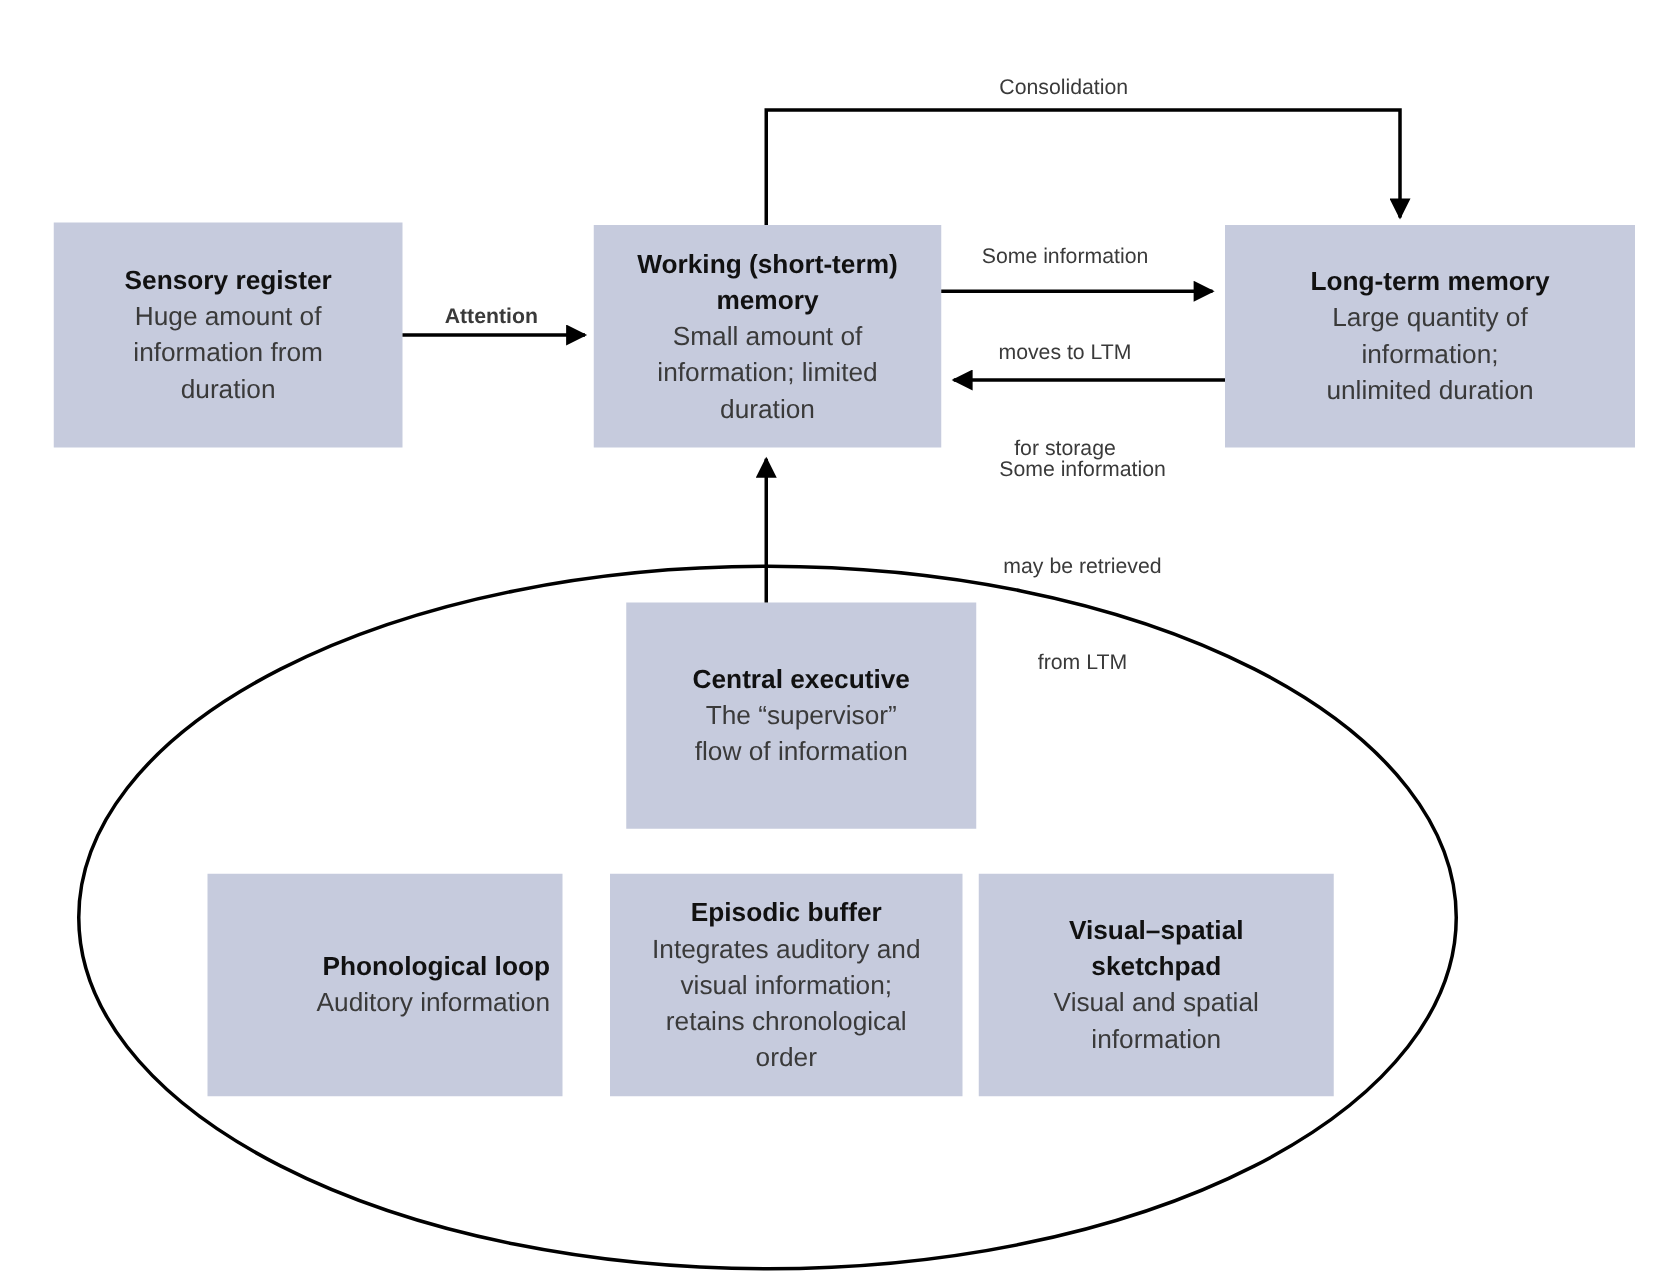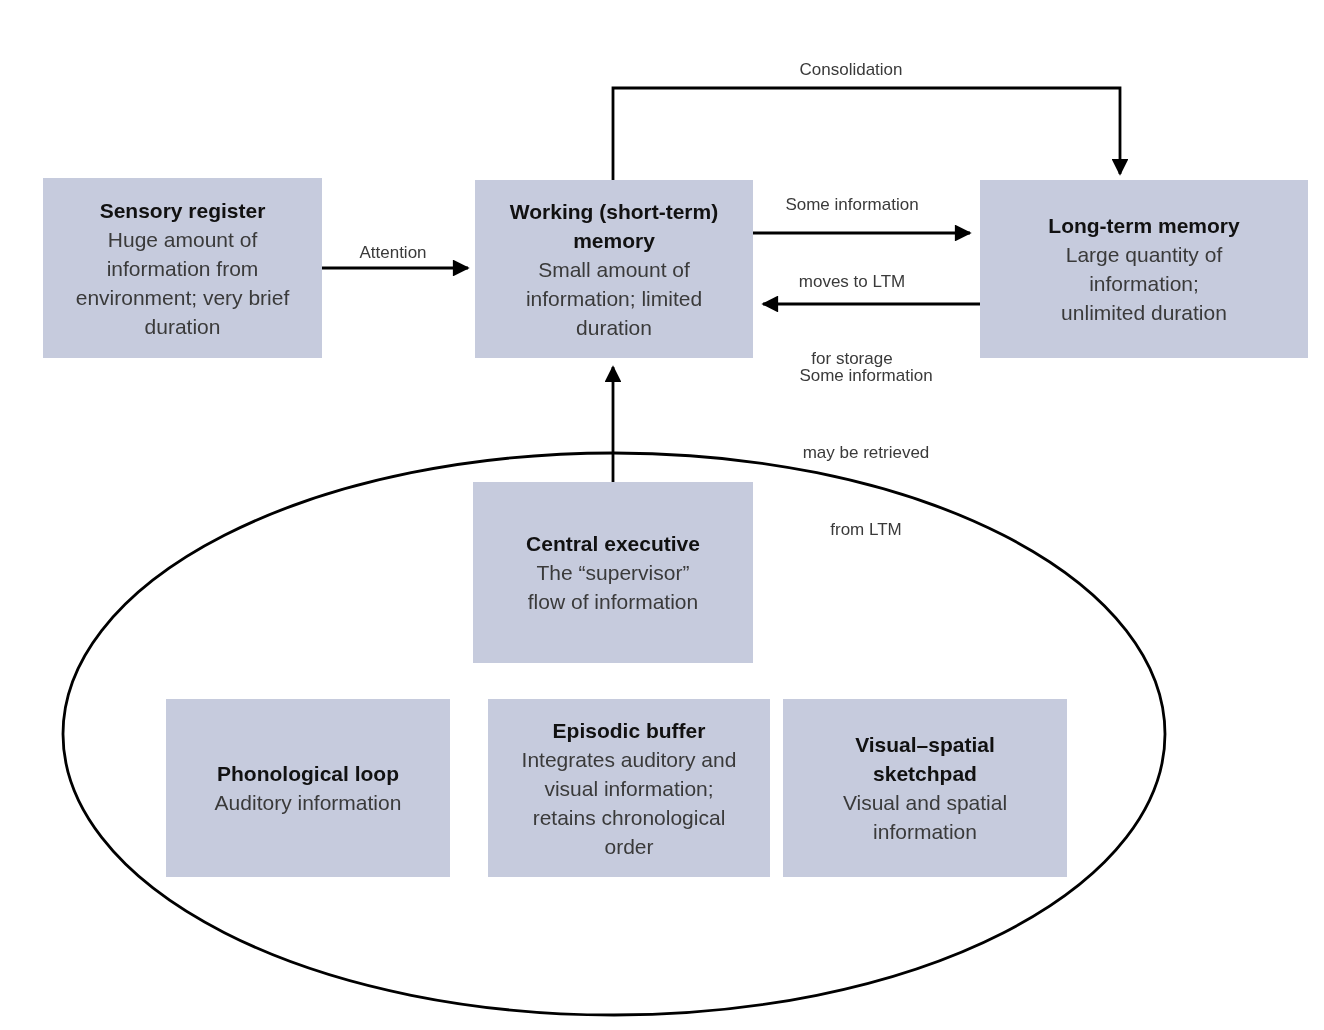--- a/index.html
+++ b/index.html
@@ -59,46 +59,45 @@
 <body>
 
 <div class="stage">
 
   <div class="boxes-layer">
 
     <div class="box" style="left:43px; top:178px; width:279px; height:180px;">
       <div class="title">Sensory register</div>
       <div class="body-line">Huge amount of</div>
       <div class="body-line">information from</div>
-      <div class="body-line">environment; very brief</div>
       <div class="body-line">duration</div>
     </div>
 
     <div class="box" style="left:475px; top:180px; width:278px; height:178px;">
       <div class="title-line">Working (short-term)</div>
       <div class="title-line">memory</div>
       <div class="body-line">Small amount of</div>
       <div class="body-line">information; limited</div>
       <div class="body-line">duration</div>
     </div>
 
     <div class="box" style="left:980px; top:180px; width:328px; height:178px;">
       <div class="title">Long-term memory</div>
       <div class="body-line">Large quantity of</div>
       <div class="body-line">information;</div>
       <div class="body-line">unlimited duration</div>
     </div>
 
-    <div class="box" style="left:473px; top:482px; width:280px; height:181px;">
+    <div class="box" style="left:501px; top:482px; width:280px; height:181px;">
       <div class="title">Central executive</div>
       <div class="body-line">The “supervisor”</div>
       <div class="body-line">flow of information</div>
     </div>
 
-    <div class="box" style="left:166px; top:699px; width:284px; height:178px;">
+    <div class="box" style="left:166px; top:699px; width:284px; height:178px;align-items:flex-end;">
       <div class="title">Phonological loop</div>
       <div class="body-line">Auditory information</div>
     </div>
 
     <div class="box" style="left:488px; top:699px; width:282px; height:178px;">
       <div class="title">Episodic buffer</div>
       <div class="body-line">Integrates auditory and</div>
       <div class="body-line">visual information;</div>
       <div class="body-line">retains chronological</div>
       <div class="body-line">order</div>
@@ -126,21 +125,21 @@
 
     <line x1="753" y1="233" x2="970" y2="233" stroke="#000000" stroke-width="2.8" marker-end="url(#arrowhead)"></line>
 
     <line x1="980" y1="304" x2="763" y2="304" stroke="#000000" stroke-width="2.8" marker-end="url(#arrowhead)"></line>
 
     <path d="M613,180 L613,88 L1120,88 L1120,174" fill="none" stroke="#000000" stroke-width="2.8" marker-end="url(#arrowhead)"></path>
 
     <line x1="613" y1="482" x2="613" y2="367" stroke="#000000" stroke-width="2.8" marker-end="url(#arrowhead)"></line>
   </svg>
 
-  <div class="float-label" style="left:393px; top:238px;">Attention</div>
+  <div class="float-label" style="left:393px; top:238px;font-weight:bold;">Attention</div>
 
   <div class="float-label" style="left:851px; top:55px;">Consolidation</div>
 
   <div class="float-label" style="left:852px; top:142px;">
     <span class="label-line">Some information</span>
     <span class="label-line">moves to LTM</span>
     <span class="label-line">for storage</span>
   </div>
 
   <div class="float-label" style="left:866px; top:313px;">

